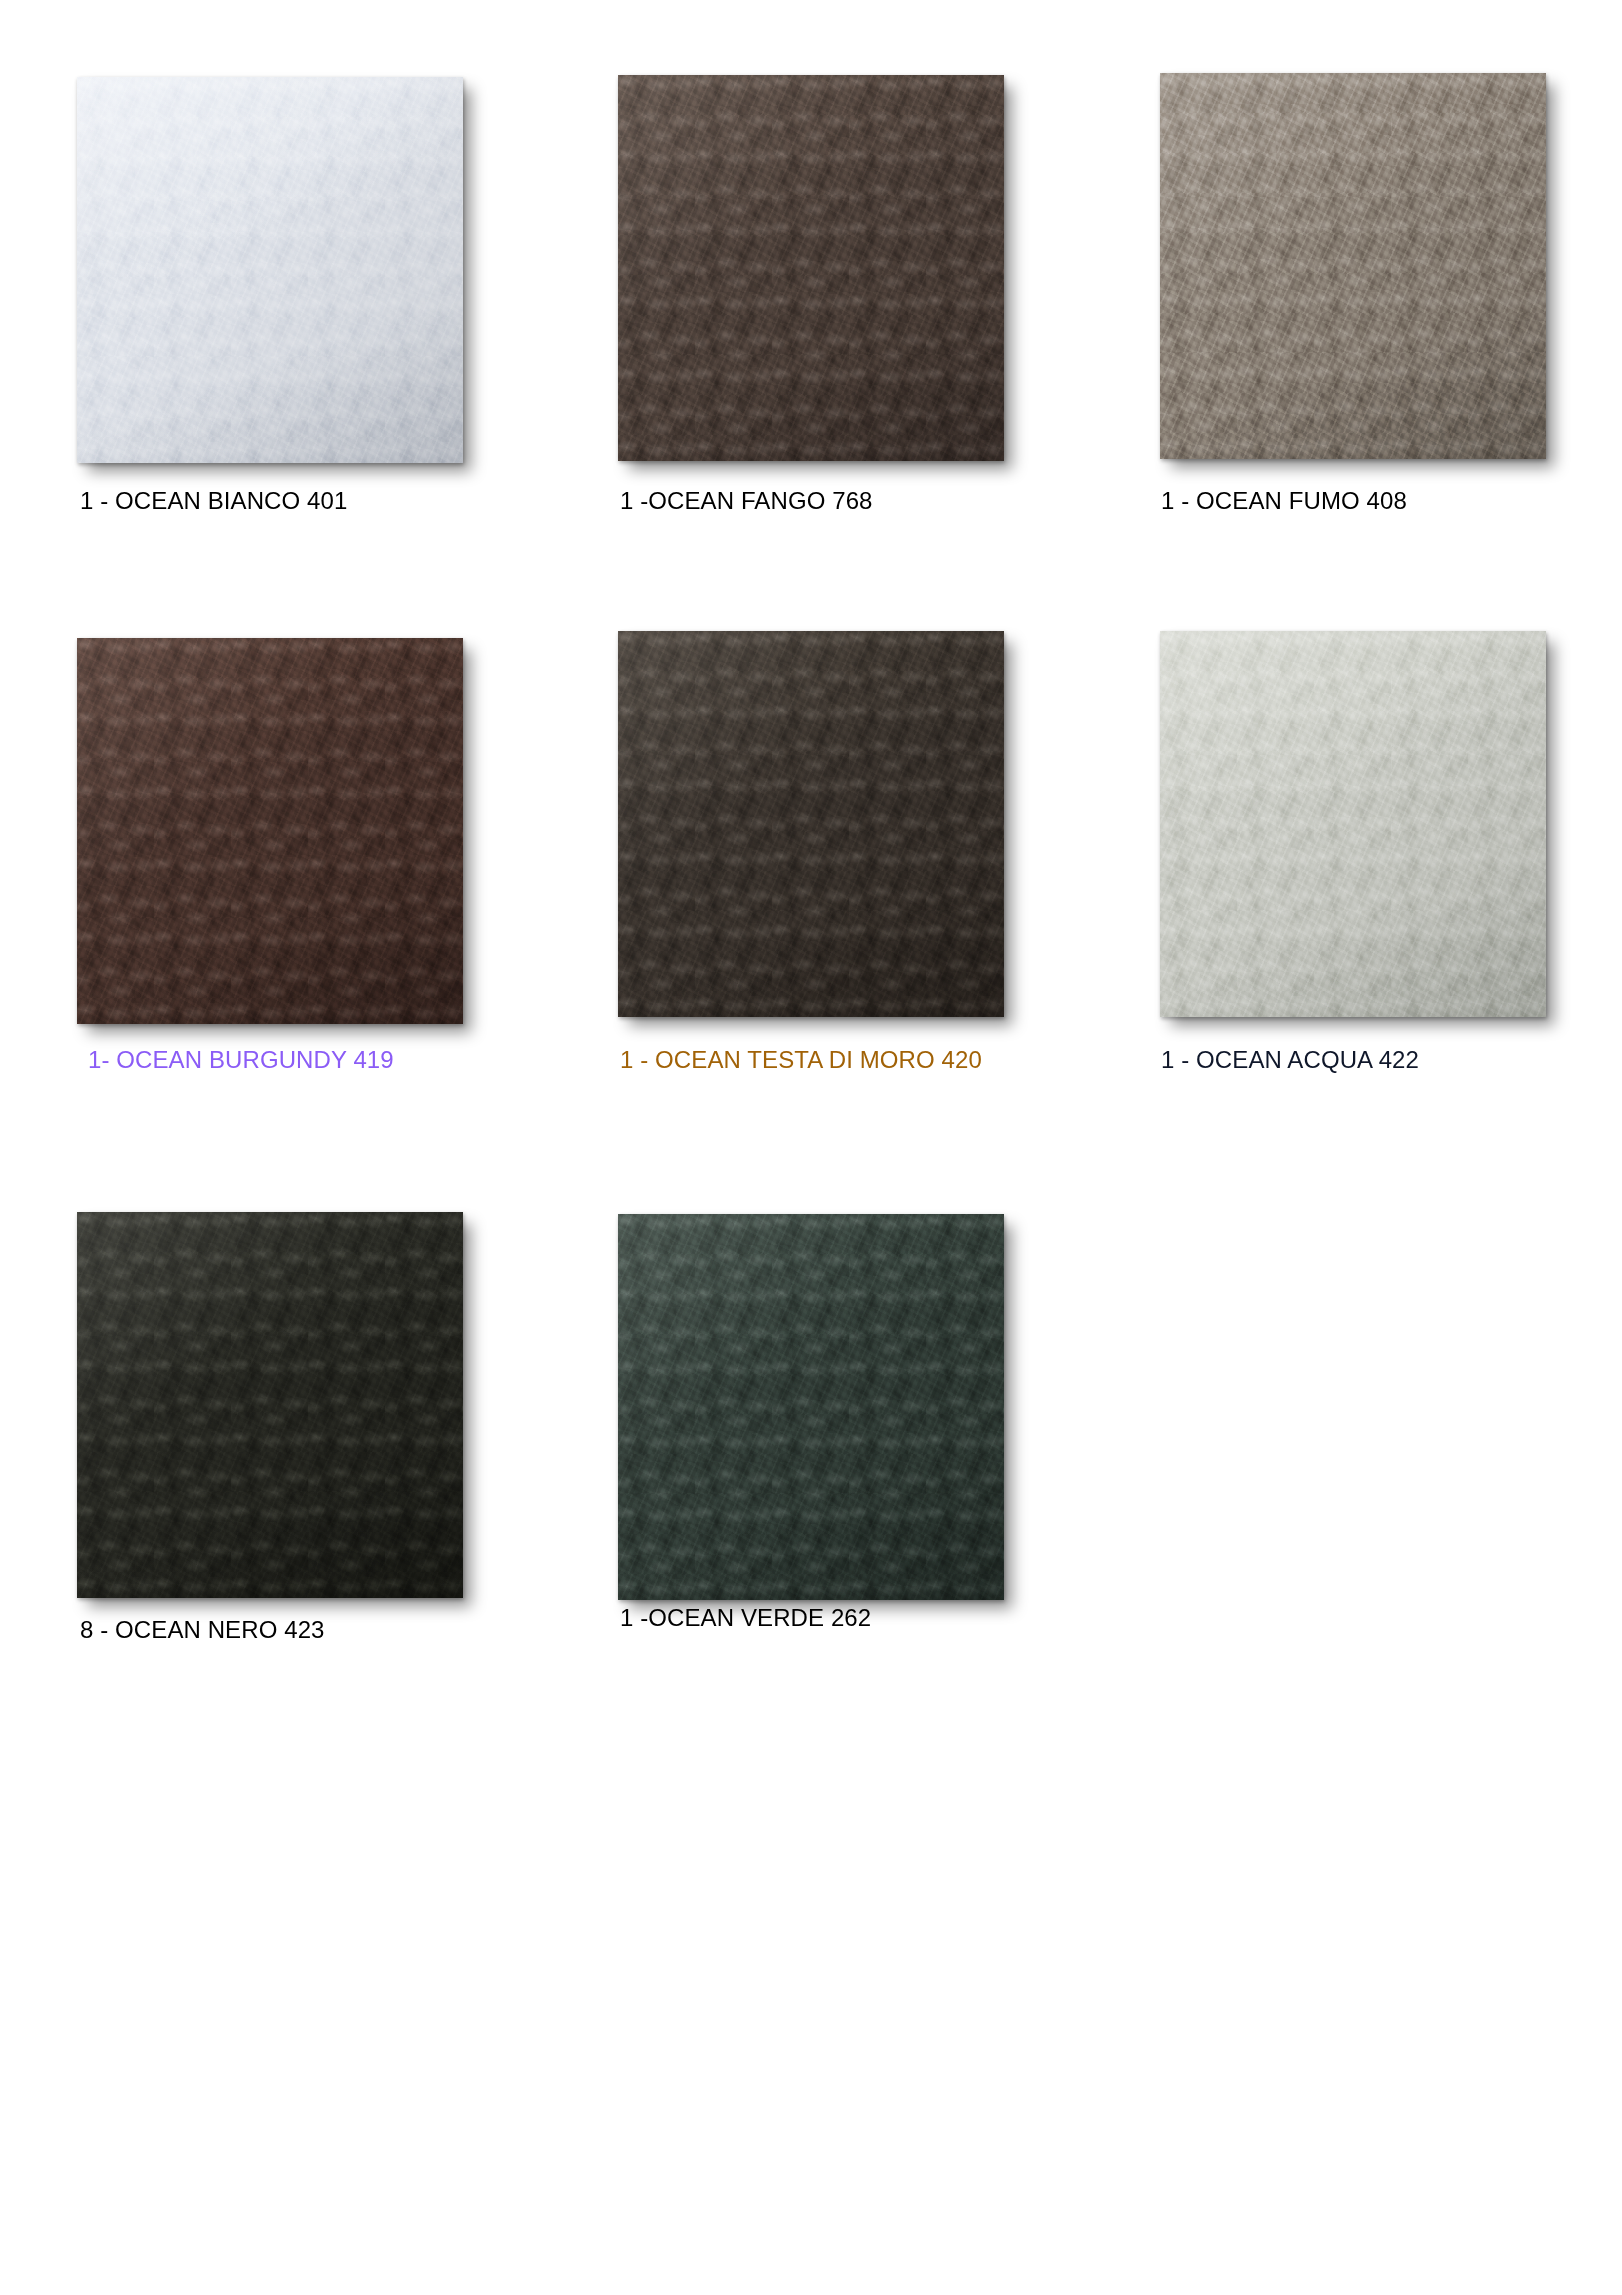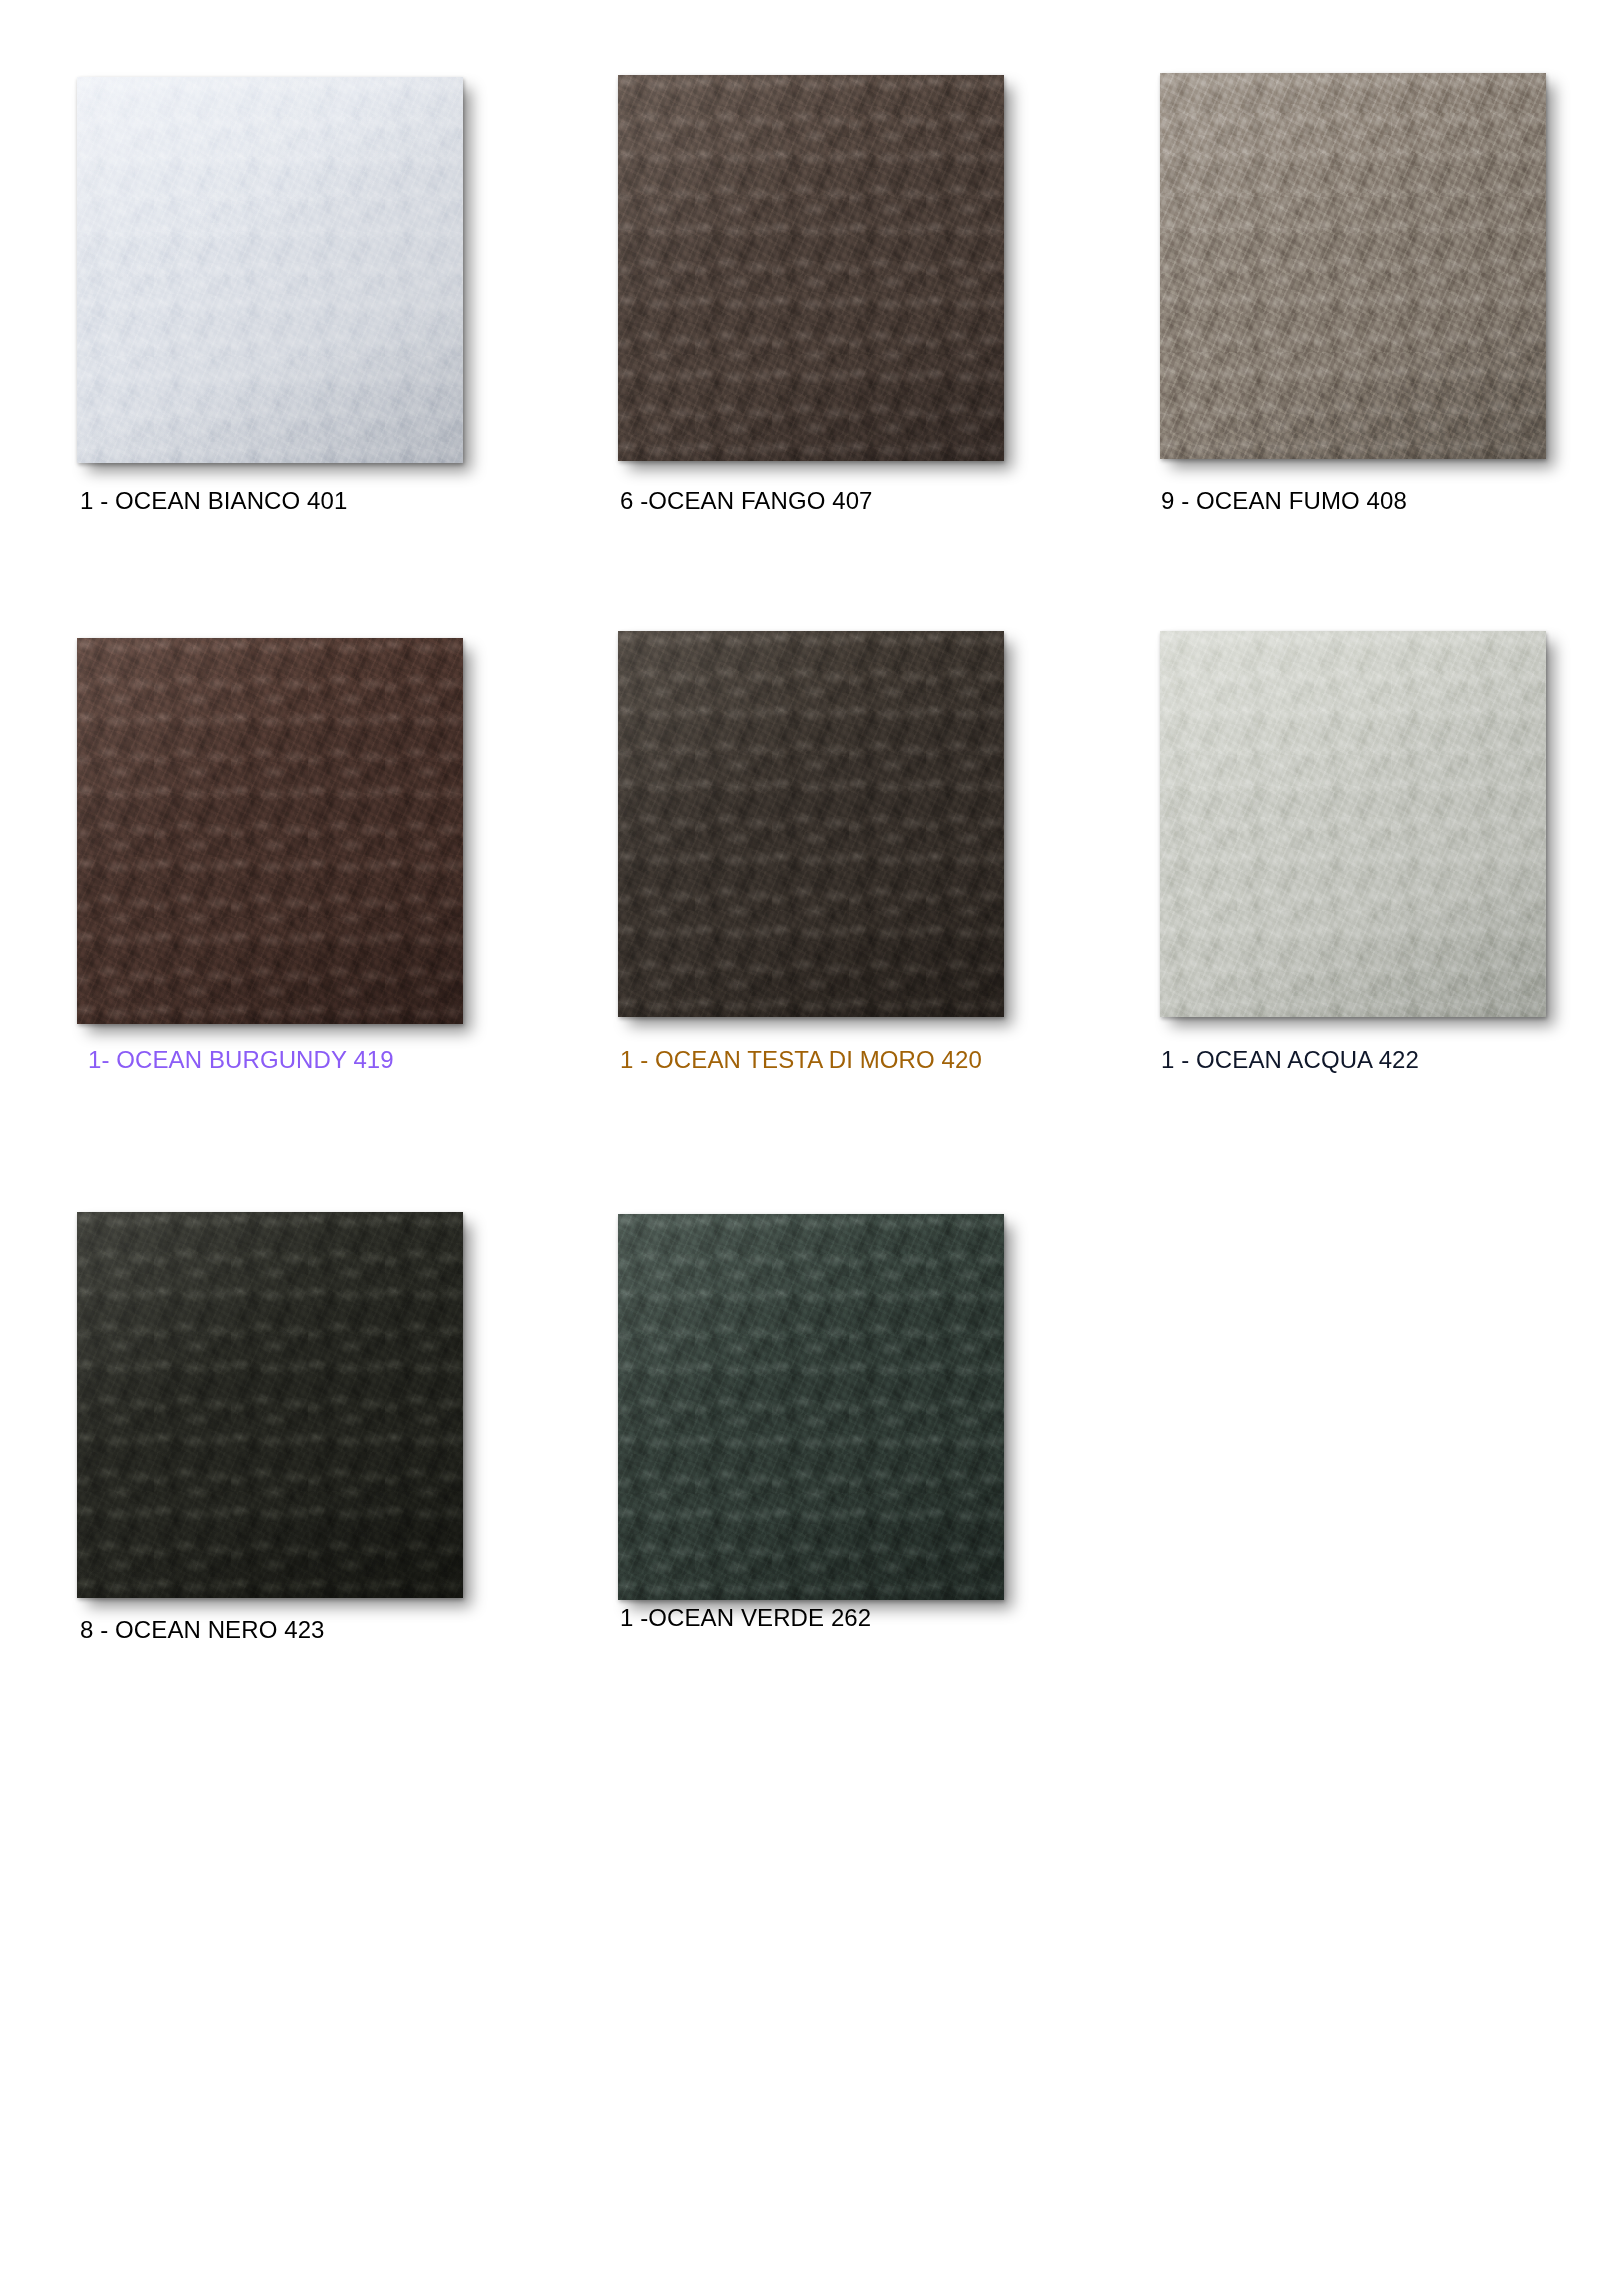--- a/index.html
+++ b/index.html
@@ -105,29 +105,29 @@
         <div class="sheen"></div>
       </div>
       <div class="swatch-label" style="left: 80px; top: 489px; color: rgb(0, 0, 0);">1 - OCEAN BIANCO 401</div>
     </div>
     <div class="swatch-cell" style="left: 0px; top: 0px;">
       <div class="swatch-chip" title="1 -OCEAN FANGO 407" style="position: absolute; left: 618px; top: 75px; background: linear-gradient(160deg, rgb(90, 75, 66) 0%, rgb(75, 62, 55) 42%, rgb(75, 62, 55) 68%, rgb(58, 47, 42) 100%);">
         <div class="grain"></div>
         <div class="grain2"></div>
         <div class="sheen"></div>
       </div>
-      <div class="swatch-label" style="left: 620px; top: 489px; color: rgb(0, 0, 0);">6 -OCEAN FANGO 407</div>
+      <div class="swatch-label" style="left: 620px; top: 489px; color: rgb(0, 0, 0);">1 -OCEAN FANGO 768</div>
     </div>
     <div class="swatch-cell" style="left: 0px; top: 0px;">
       <div class="swatch-chip" title="1 - OCEAN FUMO 408" style="position: absolute; left: 1160px; top: 73px; background: linear-gradient(160deg, rgb(157, 147, 136) 0%, rgb(138, 128, 117) 42%, rgb(138, 128, 117) 68%, rgb(111, 102, 92) 100%);">
         <div class="grain"></div>
         <div class="grain2"></div>
         <div class="sheen"></div>
       </div>
-      <div class="swatch-label" style="left: 1161px; top: 489px; color: rgb(0, 0, 0);">9 - OCEAN FUMO 408</div>
+      <div class="swatch-label" style="left: 1161px; top: 489px; color: rgb(0, 0, 0);">1 - OCEAN FUMO 408</div>
     </div>
     <div class="swatch-cell" style="left: 0px; top: 0px;">
       <div class="swatch-chip" title="1- OCEAN BURGUNDY 419" style="position: absolute; left: 77px; top: 638px; background: linear-gradient(160deg, rgb(85, 59, 50) 0%, rgb(70, 48, 41) 42%, rgb(70, 48, 41) 68%, rgb(53, 35, 30) 100%);">
         <div class="grain"></div>
         <div class="grain2"></div>
         <div class="sheen"></div>
       </div>
       <div class="swatch-label" style="left: 88px; top: 1048px; color: #8b5cf6;">1- OCEAN BURGUNDY 419</div>
     </div>
     <div class="swatch-cell" style="left: 0px; top: 0px;">

